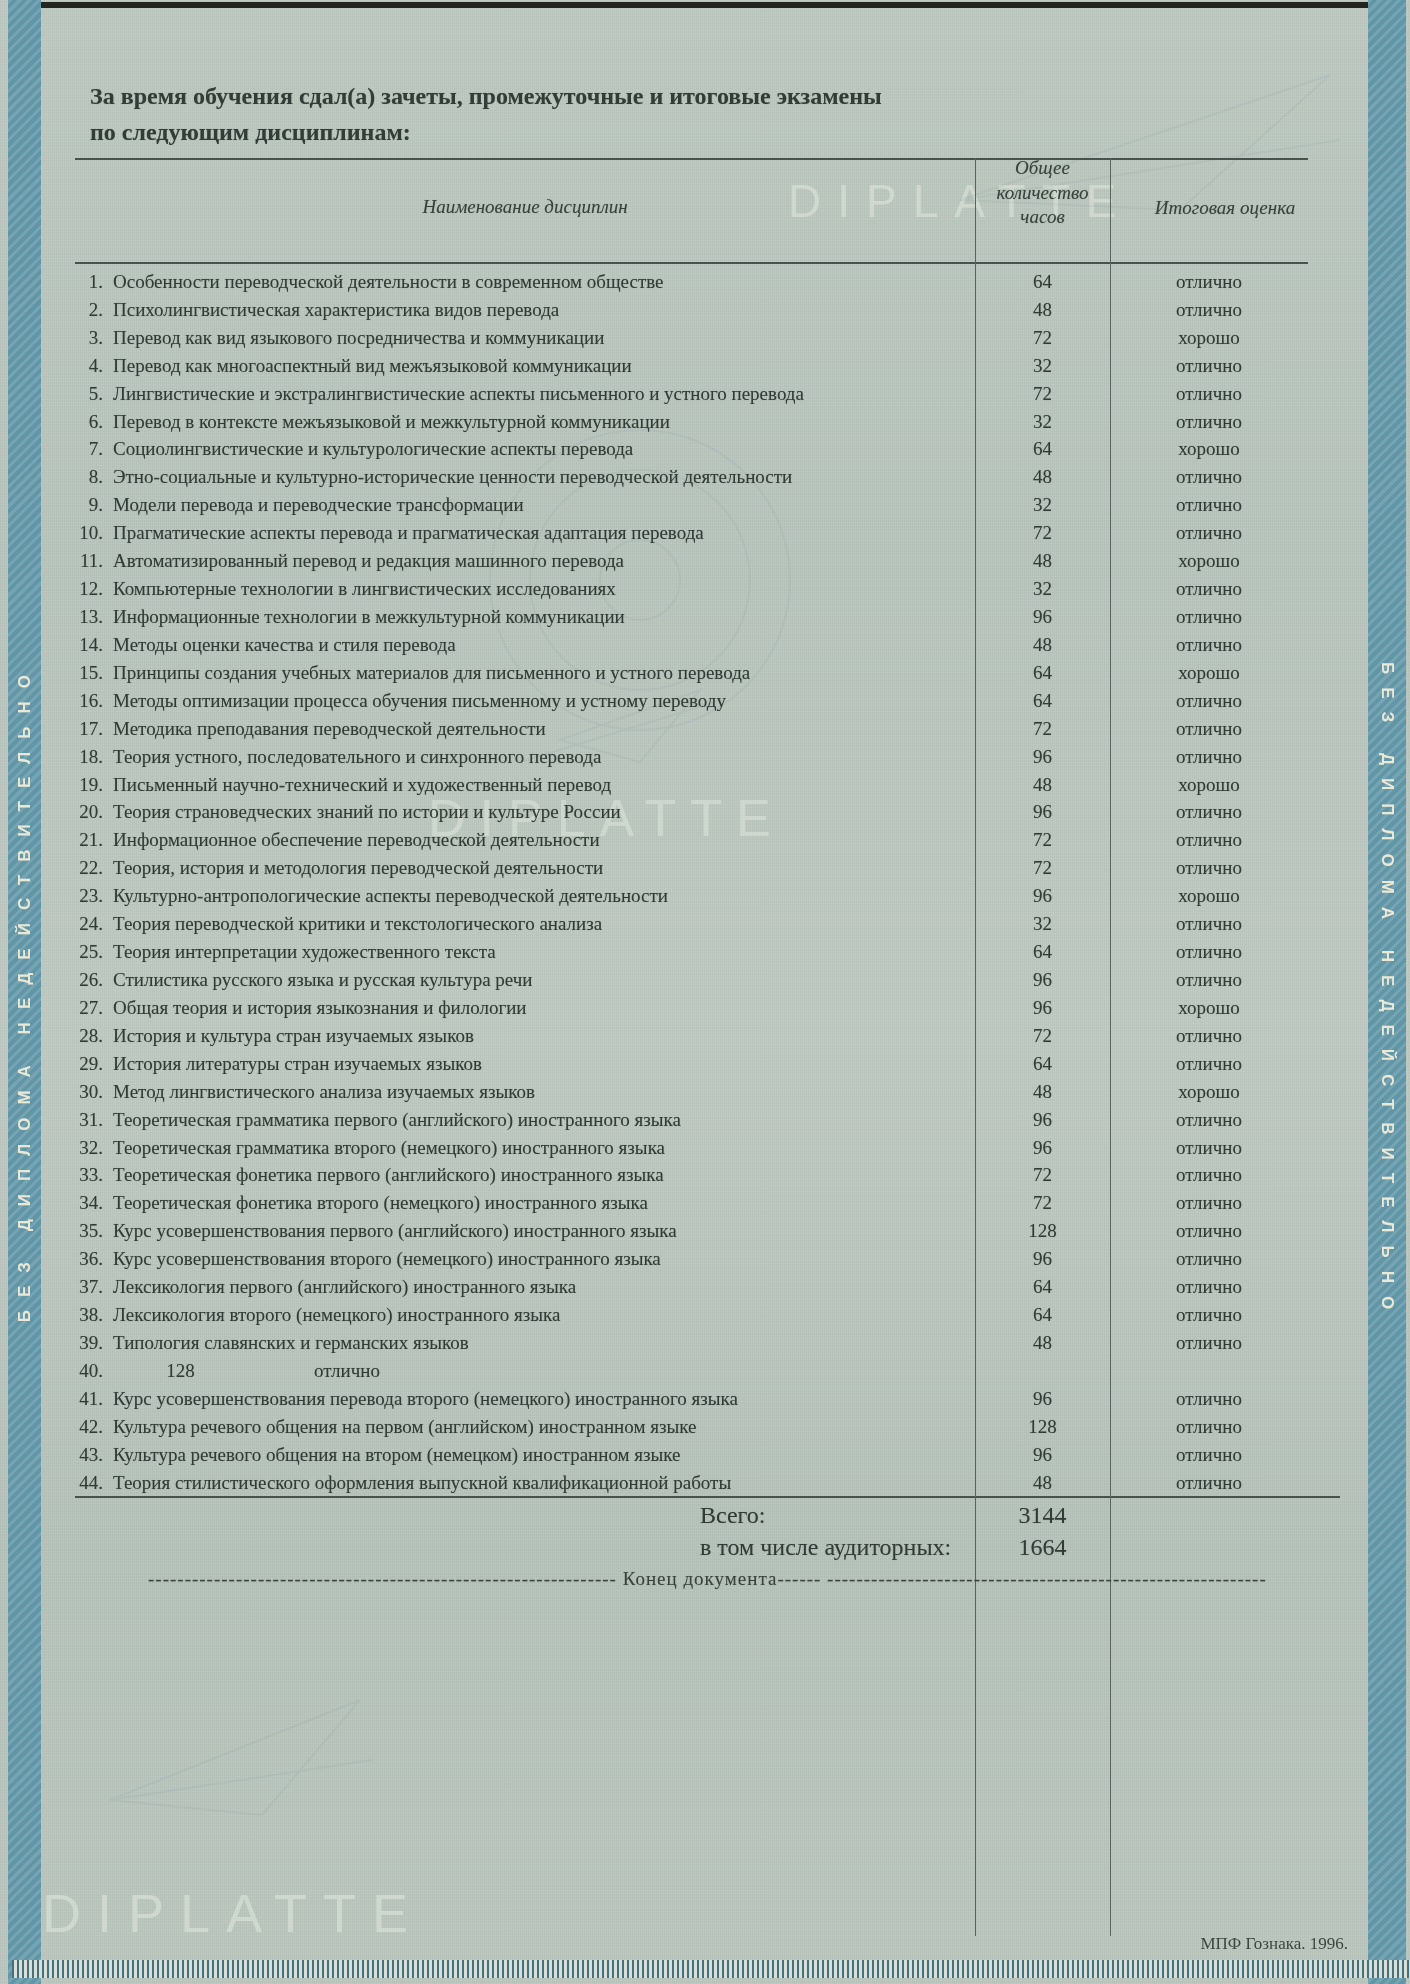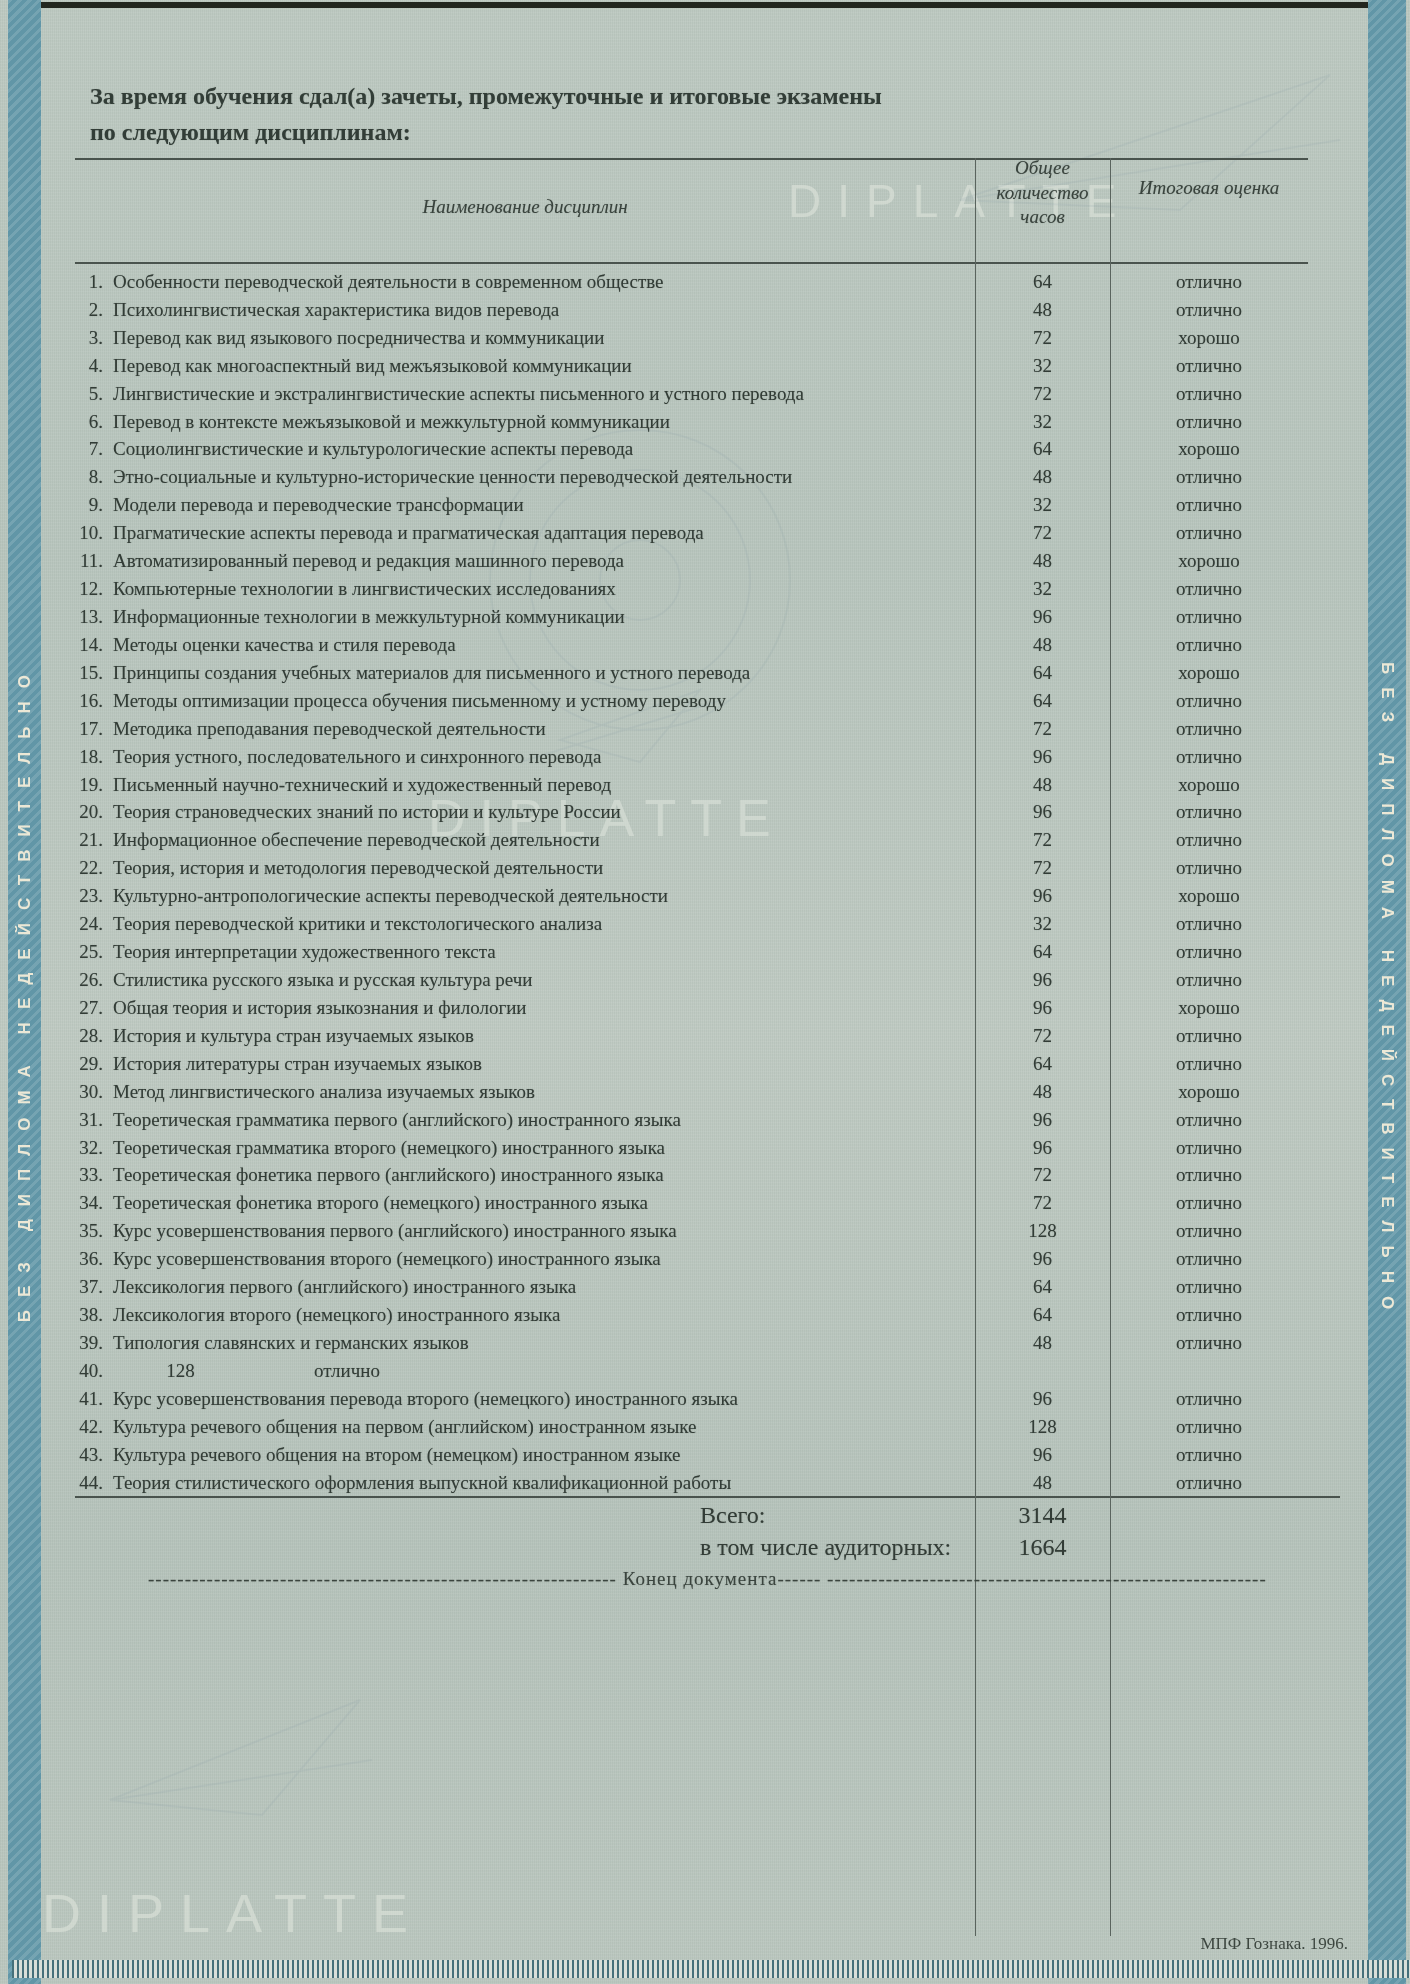--- a/index.html
+++ b/index.html
@@ -46,21 +46,21 @@
   .hline-head{left:75px;top:262px;width:1233px;}
   .hline-foot{left:75px;top:1496px;width:1265px;}
   .vline{position:absolute;top:158px;height:1778px;width:1px;background:#5a645e;z-index:2;}
   .vline-1{left:975px;}
   .vline-2{left:1110px;}
   
   .col-head{position:absolute;z-index:2;font-style:italic;font-size:19px;color:#39433d;
     text-align:center;line-height:1.3;text-shadow:0 0 1px rgba(40,50,44,.3);}
   .col-head-name{left:75px;top:195px;width:900px;}
   .col-head-hours{left:975px;top:156px;width:135px;}
-  .col-head-grade{left:1110px;top:176px;width:198px;}
+  .col-head-grade{left:1110px;top:196px;width:198px;padding-left:16px;}
   
   .rows{position:absolute;left:75px;top:268px;width:1233px;z-index:2;}
   .row{display:flex;align-items:center;height:27.93px;font-size:19px;color:#323c36;
     text-shadow:0 0 1px rgba(40,50,44,.3);}
   .cell-num{width:28px;text-align:right;padding-right:10px;flex:none;}
   .cell-name{width:862px;flex:none;white-space:nowrap;overflow:hidden;}
   .cell-hours{width:135px;flex:none;text-align:center;}
   .cell-grade{width:198px;flex:none;text-align:center;}
   
   .totals{position:absolute;left:75px;top:1502px;width:1233px;z-index:2;font-size:24px;color:#323c36;

